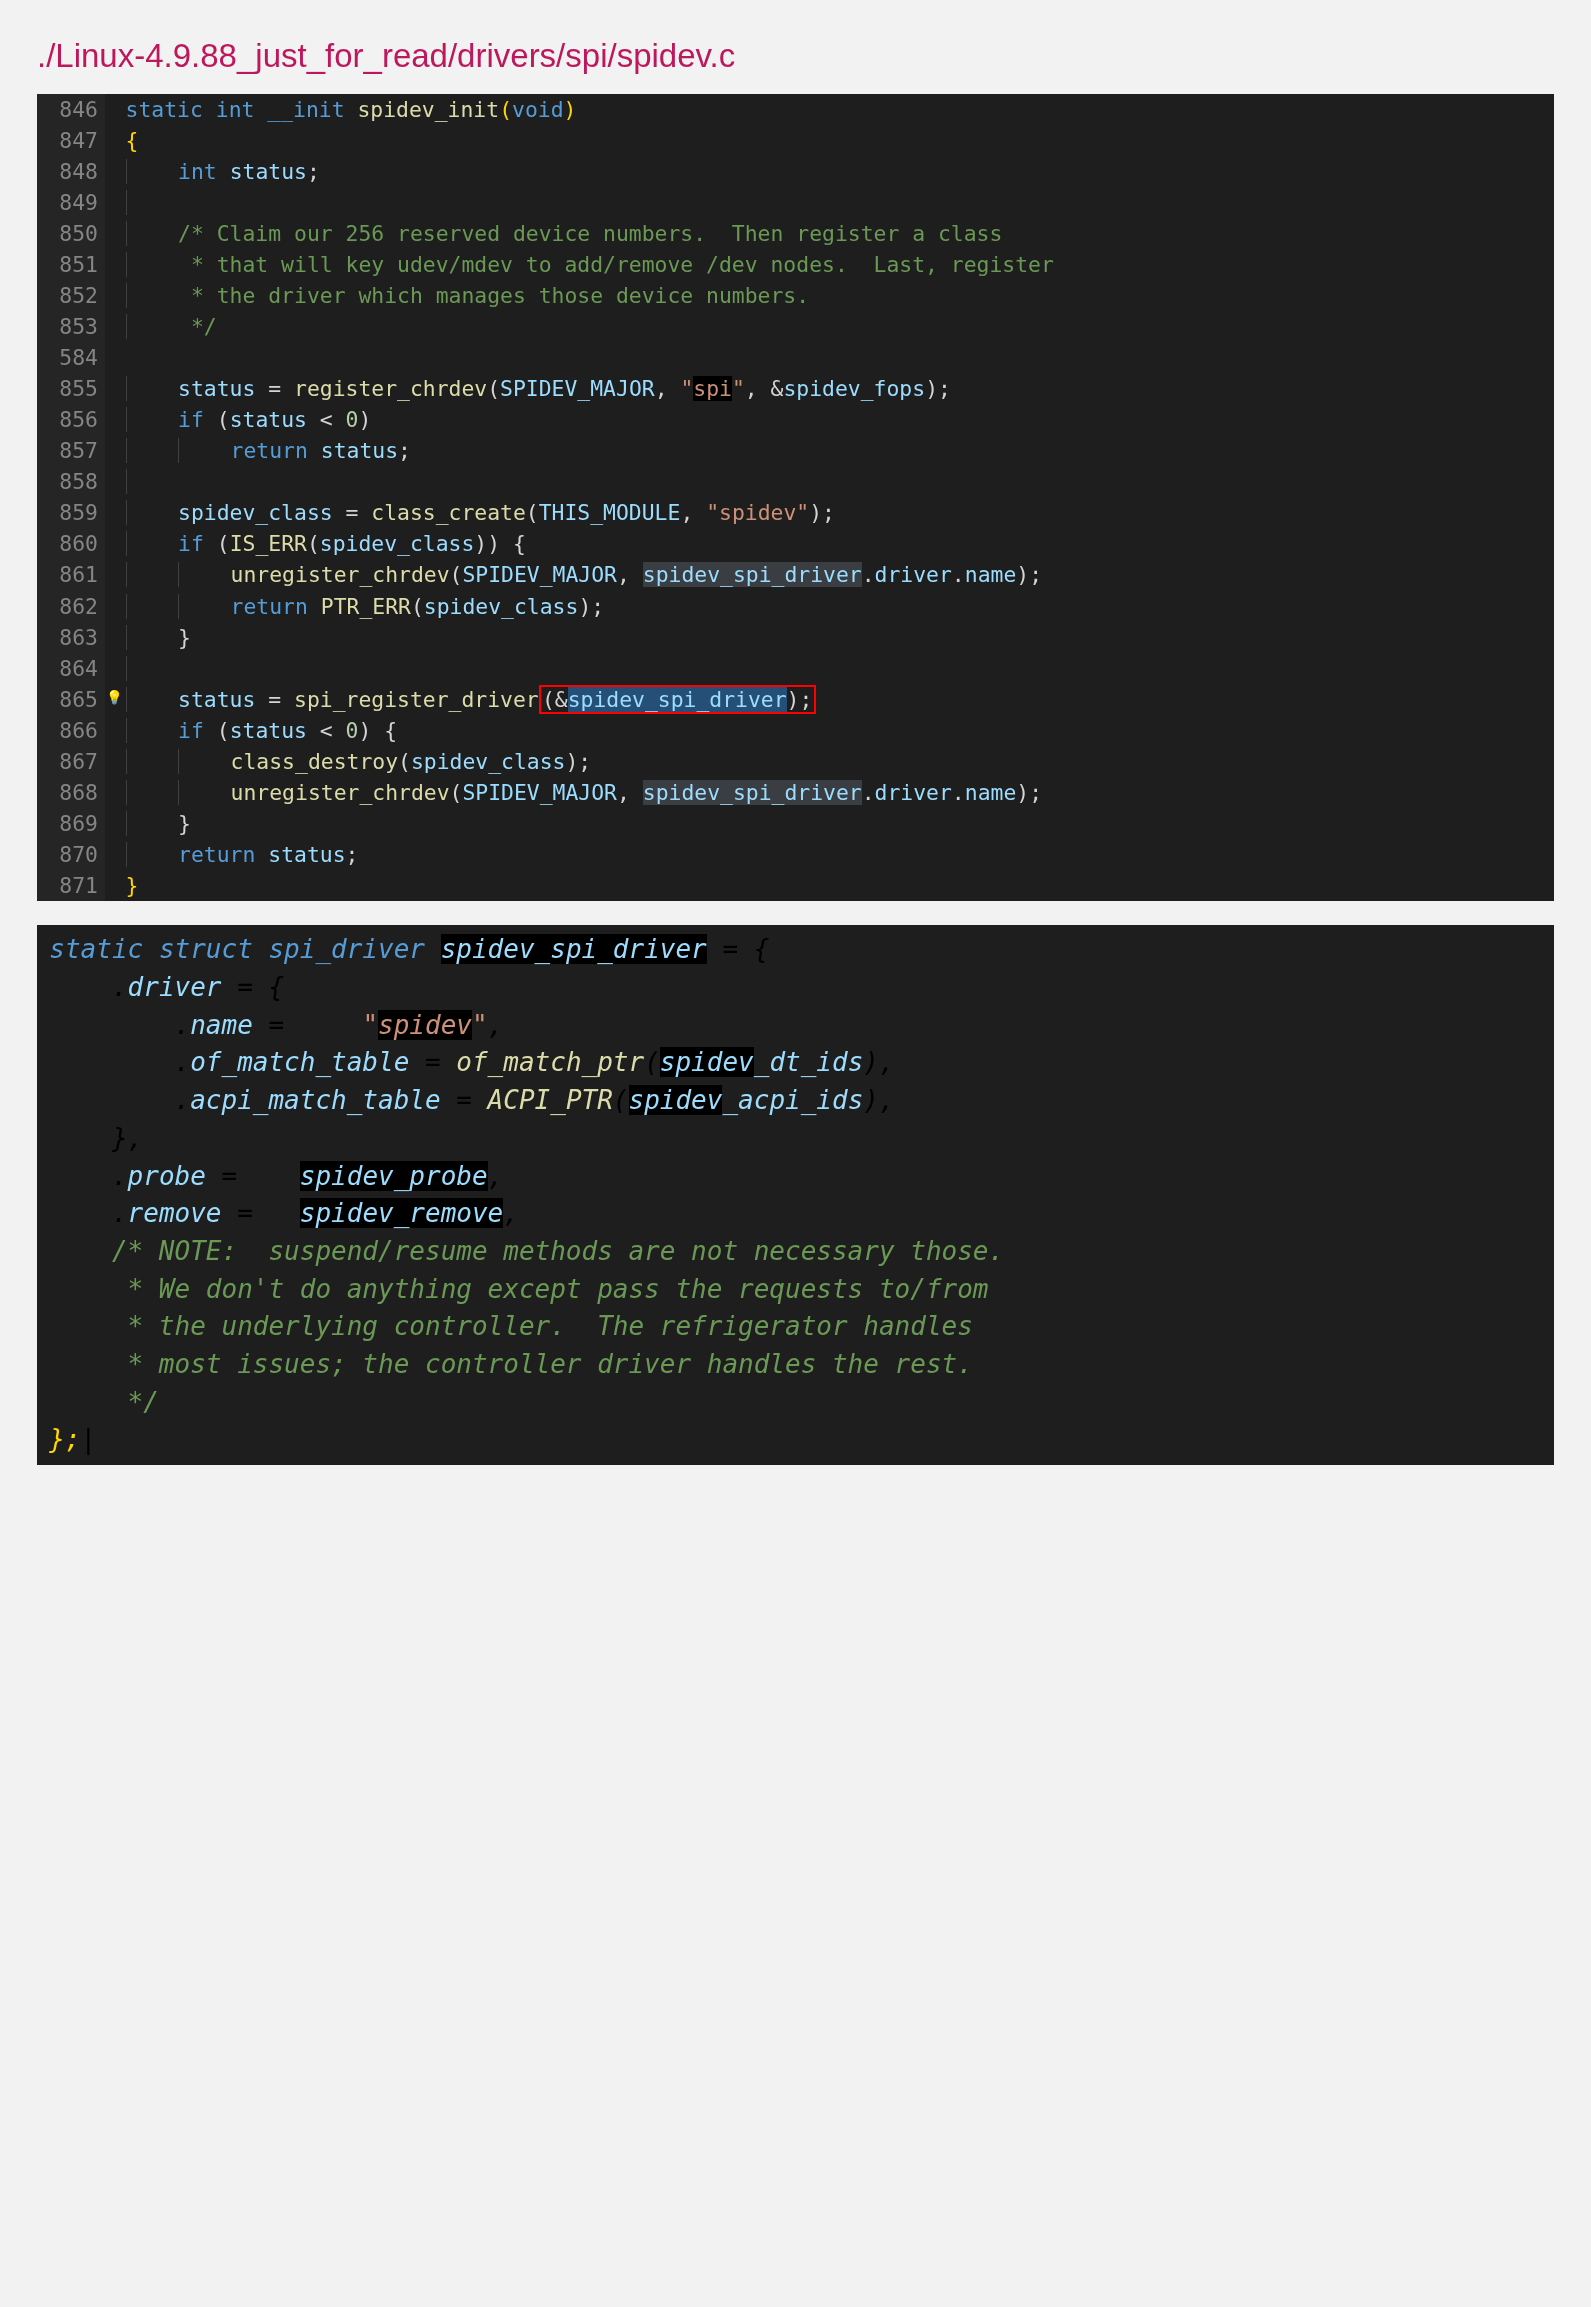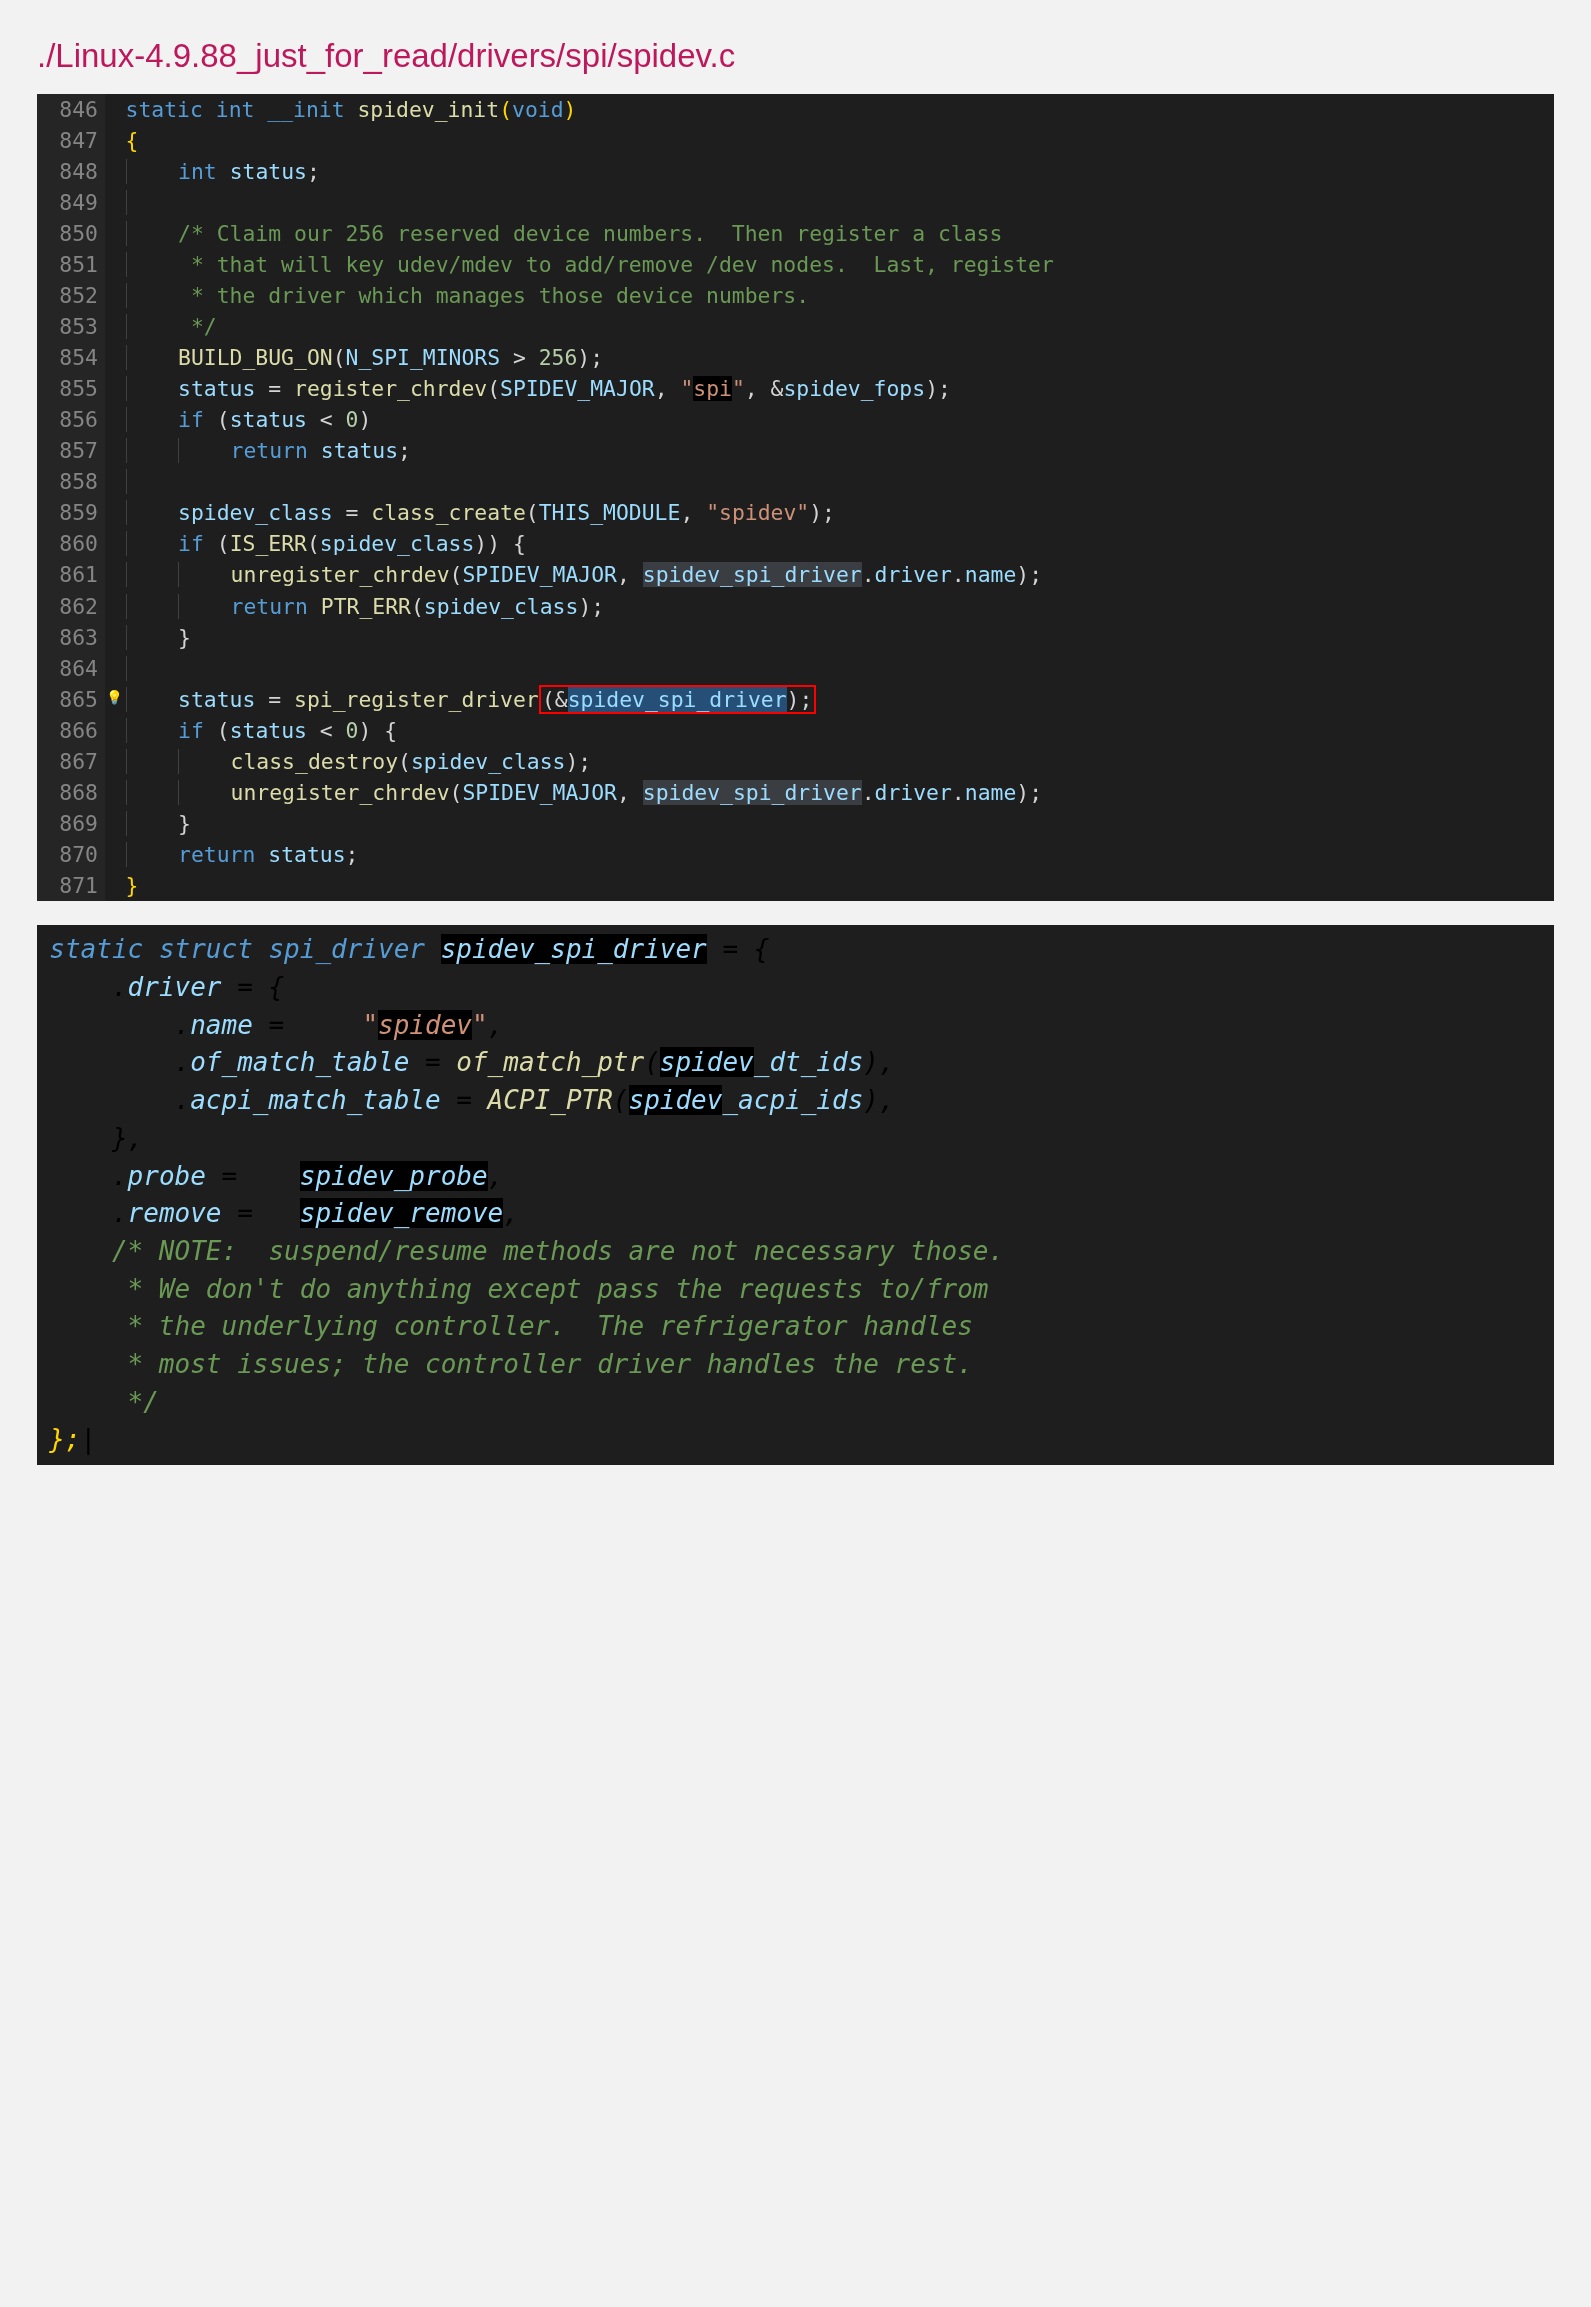--- a/index.html
+++ b/index.html
@@ -84,21 +84,21 @@
 
 <div class="code-block" id="block1">
     <div class="code-line"><span class="lineno">846</span><span class="gutter"></span><span class="code"><span class="kw">static</span><span> </span><span class="type">int</span><span> </span><span class="kw">__init</span><span> </span><span class="fn">spidev_init</span><span class="paren">(</span><span class="type">void</span><span class="paren">)</span></span></div>
     <div class="code-line"><span class="lineno">847</span><span class="gutter"></span><span class="code"><span class="paren">{</span></span></div>
     <div class="code-line"><span class="lineno">848</span><span class="gutter"></span><span class="code"><span class="indent-guide">    </span><span class="type">int</span><span> </span><span class="var">status</span><span>;</span></span></div>
     <div class="code-line"><span class="lineno">849</span><span class="gutter"></span><span class="code"><span class="indent-guide">    </span></span></div>
     <div class="code-line"><span class="lineno">850</span><span class="gutter"></span><span class="code"><span class="indent-guide">    </span><span class="comment">/* Claim our 256 reserved device numbers.  Then register a class</span></span></div>
     <div class="code-line"><span class="lineno">851</span><span class="gutter"></span><span class="code"><span class="indent-guide">    </span><span class="comment"> * that will key udev/mdev to add/remove /dev nodes.  Last, register</span></span></div>
     <div class="code-line"><span class="lineno">852</span><span class="gutter"></span><span class="code"><span class="indent-guide">    </span><span class="comment"> * the driver which manages those device numbers.</span></span></div>
     <div class="code-line"><span class="lineno">853</span><span class="gutter"></span><span class="code"><span class="indent-guide">    </span><span class="comment"> */</span></span></div>
-    <div class="code-line"><span class="lineno">854</span><span class="gutter"></span><span class="code"><span class="indent-guide">    </span><span class="fn">BUILD_BUG_ON</span><span>(</span><span class="var">N_SPI_MINORS</span><span> &gt; </span><span class="num">256</span><span>);</span></span></div>
+    <div class="code-line"><span class="lineno">584</span><span class="gutter"></span></div>
     <div class="code-line"><span class="lineno">855</span><span class="gutter"></span><span class="code"><span class="indent-guide">    </span><span class="var">status</span><span> = </span><span class="fn">register_chrdev</span><span>(</span><span class="var">SPIDEV_MAJOR</span><span>, </span><span class="str">"</span><span class="str hl-orange">spi</span><span class="str">"</span><span>, &amp;</span><span class="var">spidev_fops</span><span>);</span></span></div>
     <div class="code-line"><span class="lineno">856</span><span class="gutter"></span><span class="code"><span class="indent-guide">    </span><span class="kw">if</span><span> (</span><span class="var">status</span><span> &lt; </span><span class="num">0</span><span>)</span></span></div>
     <div class="code-line"><span class="lineno">857</span><span class="gutter"></span><span class="code"><span class="indent-guide">    </span><span class="indent-guide">    </span><span class="kw">return</span><span> </span><span class="var">status</span><span>;</span></span></div>
     <div class="code-line"><span class="lineno">858</span><span class="gutter"></span><span class="code"><span class="indent-guide">    </span></span></div>
     <div class="code-line"><span class="lineno">859</span><span class="gutter"></span><span class="code"><span class="indent-guide">    </span><span class="var">spidev_class</span><span> = </span><span class="fn">class_create</span><span>(</span><span class="var">THIS_MODULE</span><span>, </span><span class="str">"spidev"</span><span>);</span></span></div>
     <div class="code-line"><span class="lineno">860</span><span class="gutter"></span><span class="code"><span class="indent-guide">    </span><span class="kw">if</span><span> (</span><span class="fn">IS_ERR</span><span>(</span><span class="var">spidev_class</span><span>)) {</span></span></div>
     <div class="code-line"><span class="lineno">861</span><span class="gutter"></span><span class="code"><span class="indent-guide">    </span><span class="indent-guide">    </span><span class="fn">unregister_chrdev</span><span>(</span><span class="var">SPIDEV_MAJOR</span><span>, </span><span class="var hl-sel">spidev_spi_driver</span><span>.</span><span class="var">driver</span><span>.</span><span class="var">name</span><span>);</span></span></div>
     <div class="code-line"><span class="lineno">862</span><span class="gutter"></span><span class="code"><span class="indent-guide">    </span><span class="indent-guide">    </span><span class="kw">return</span><span> </span><span class="fn">PTR_ERR</span><span>(</span><span class="var">spidev_class</span><span>);</span></span></div>
     <div class="code-line"><span class="lineno">863</span><span class="gutter"></span><span class="code"><span class="indent-guide">    </span><span>}</span></span></div>
     <div class="code-line"><span class="lineno">864</span><span class="gutter"></span><span class="code"><span class="indent-guide">    </span></span></div>

